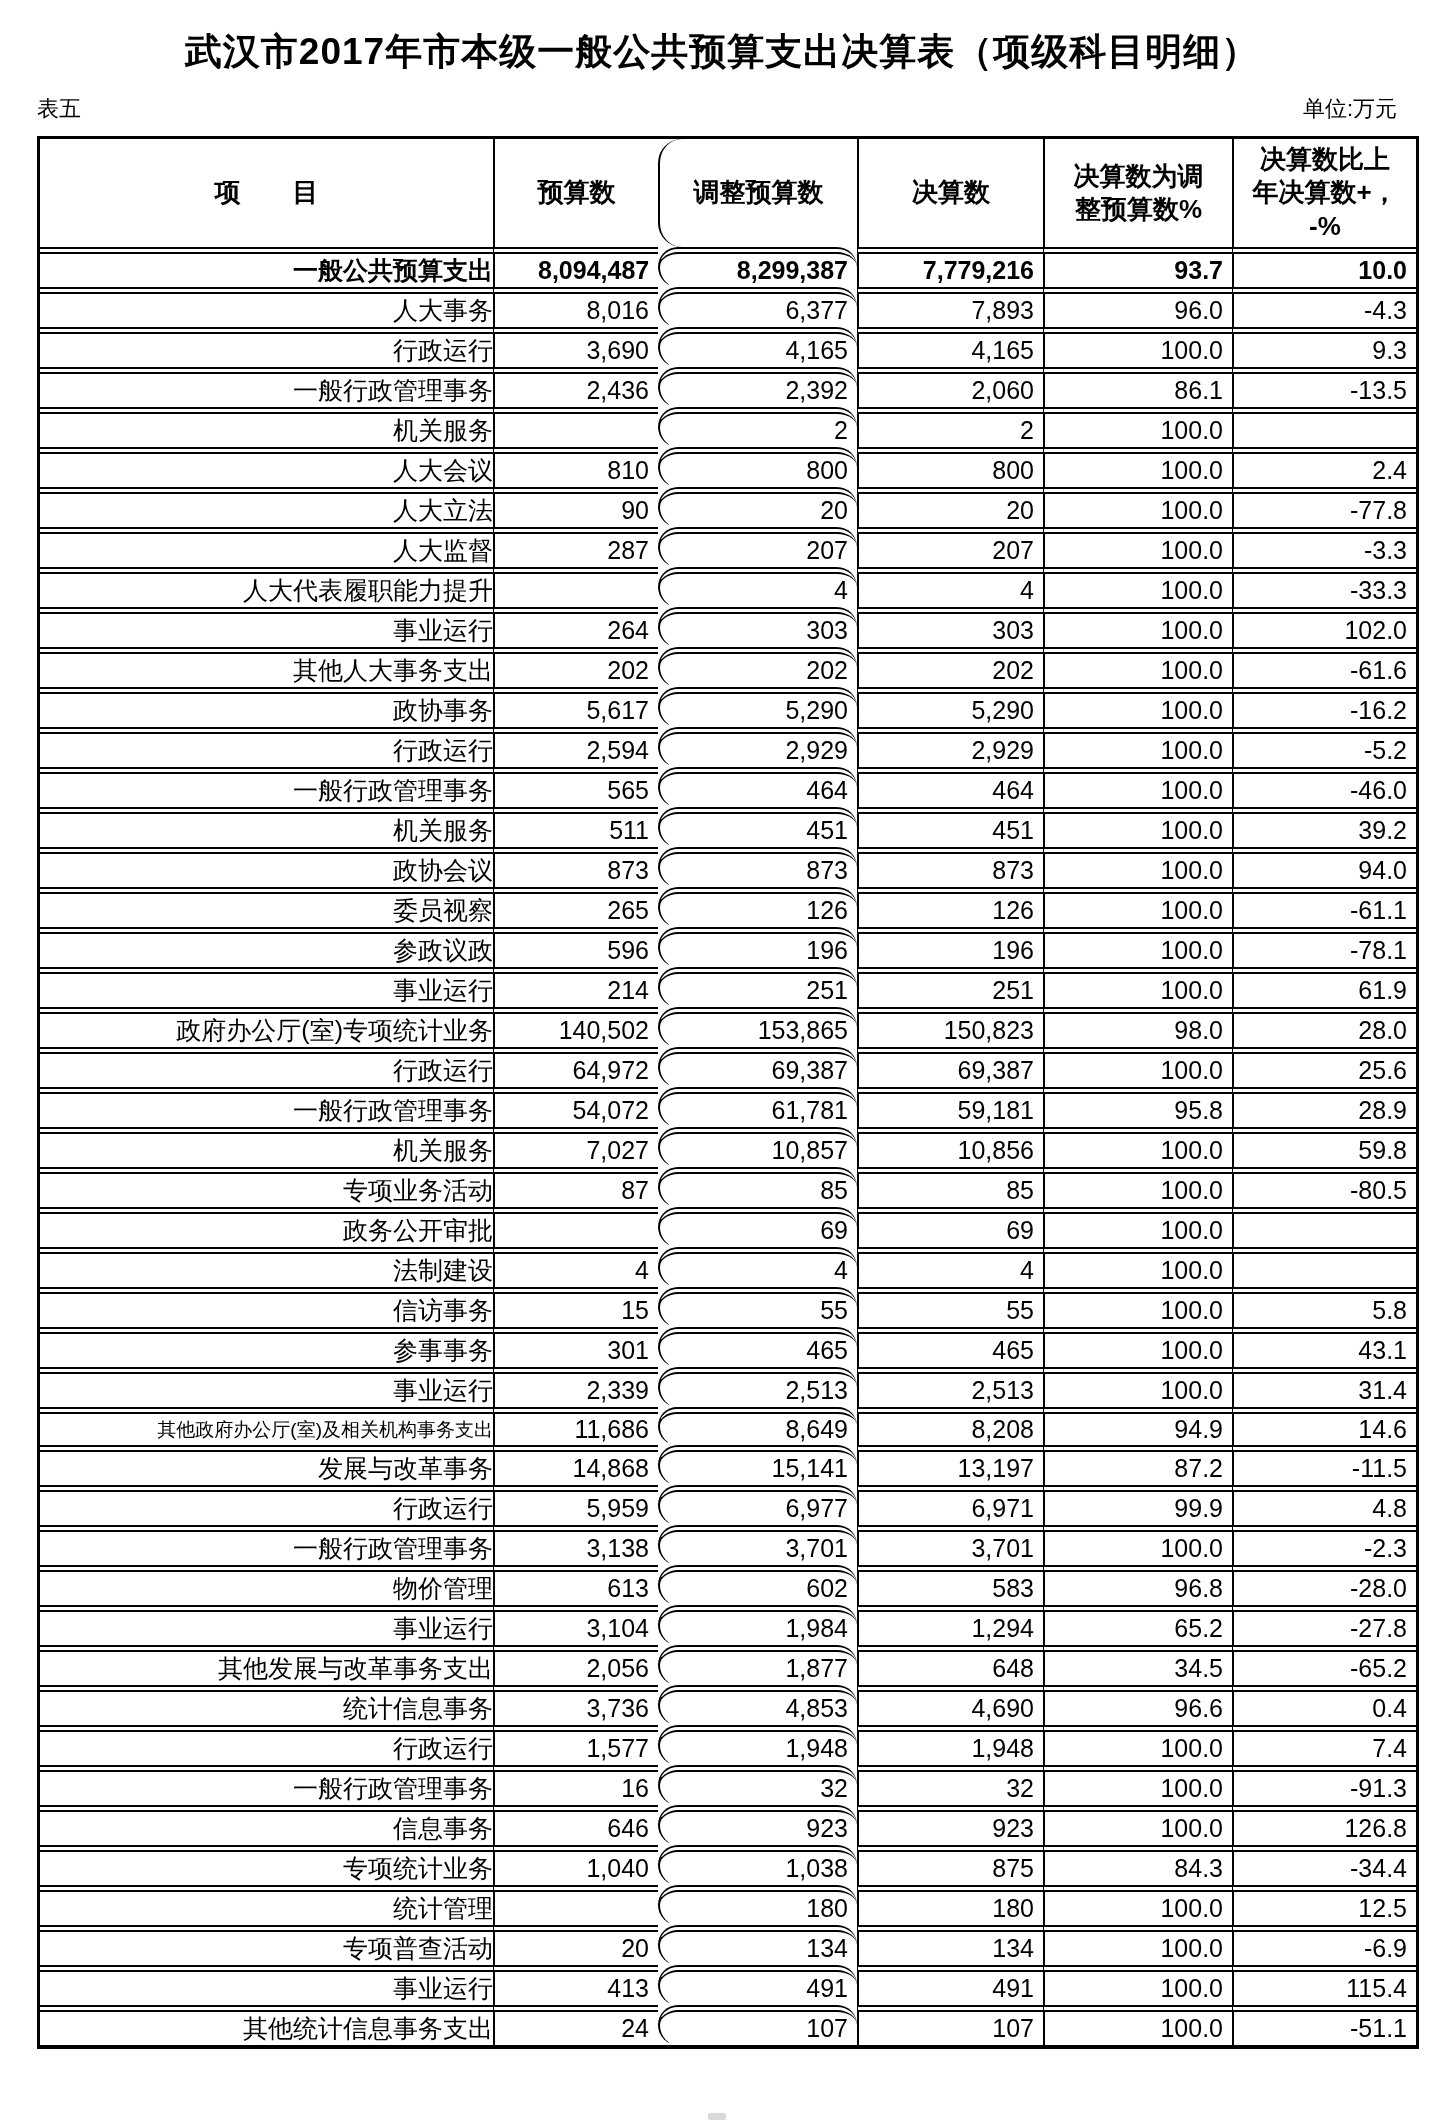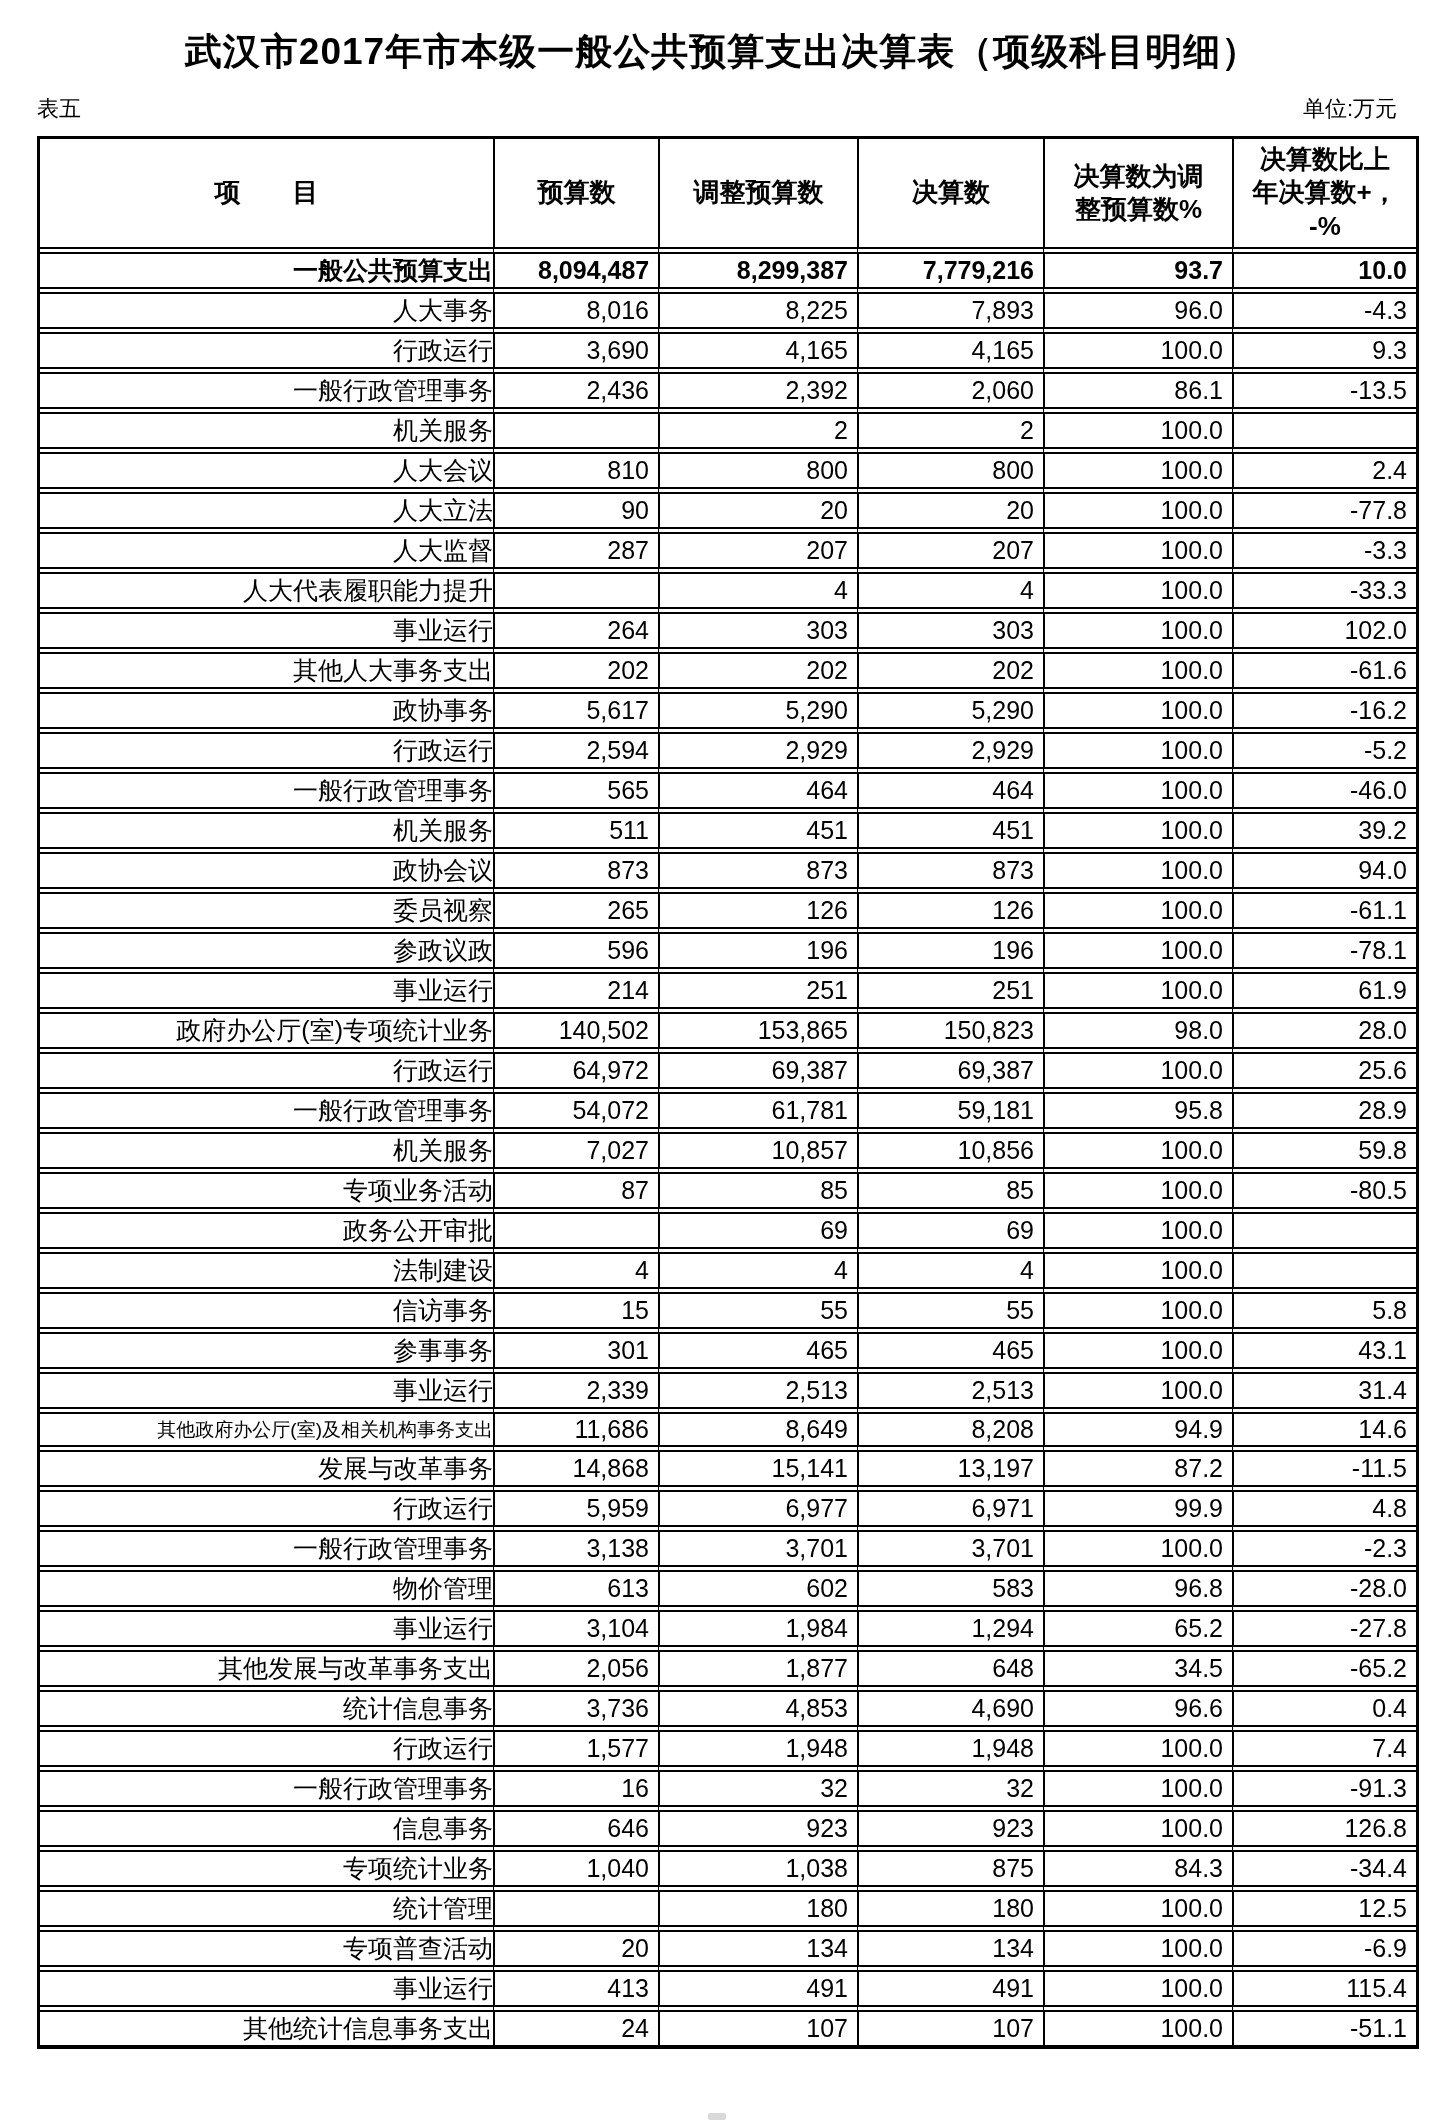--- a/index.html
+++ b/index.html
@@ -40,21 +40,21 @@
     margin: 12px 0 0 37px;
     width: 1360px;
     table-layout: fixed;
     border-collapse: separate;
     border-spacing: 0;
     border: 3px solid #000;
     border-bottom-width: 4px;
   }
   .budget-table th:nth-child(1), .budget-table td:nth-child(1) { width: 453px; }
   .budget-table th:nth-child(2), .budget-table td:nth-child(2) { width: 165px; }
-  .budget-table th:nth-child(3), .budget-table td:nth-child(3) { width: 199px; }
+  .budget-table th:nth-child(3), .budget-table td:nth-child(3) { width: 199px; border-radius: 24px; }
   .budget-table th:nth-child(4), .budget-table td:nth-child(4) { width: 186px; }
   .budget-table th:nth-child(5), .budget-table td:nth-child(5) { width: 189px; }
   .budget-table th:nth-child(6), .budget-table td:nth-child(6) { width: 184px; }
 
   .budget-table th,
   .budget-table td {
     border-left: 2px solid #000;
     box-sizing: border-box;
     overflow: hidden;
   }
@@ -132,21 +132,21 @@
           <td class="item lvl0">一般公共预算支出</td>
           <td class="num">8,094,487</td>
           <td class="num">8,299,387</td>
           <td class="num">7,779,216</td>
           <td class="num">93.7</td>
           <td class="num">10.0</td>
         </tr>
         <tr>
           <td class="item lvl2">人大事务</td>
           <td class="num">8,016</td>
-          <td class="num">8,225</td>
+          <td class="num">6,377</td>
           <td class="num">7,893</td>
           <td class="num">96.0</td>
           <td class="num">-4.3</td>
         </tr>
         <tr>
           <td class="item lvl3">行政运行</td>
           <td class="num">3,690</td>
           <td class="num">4,165</td>
           <td class="num">4,165</td>
           <td class="num">100.0</td>

